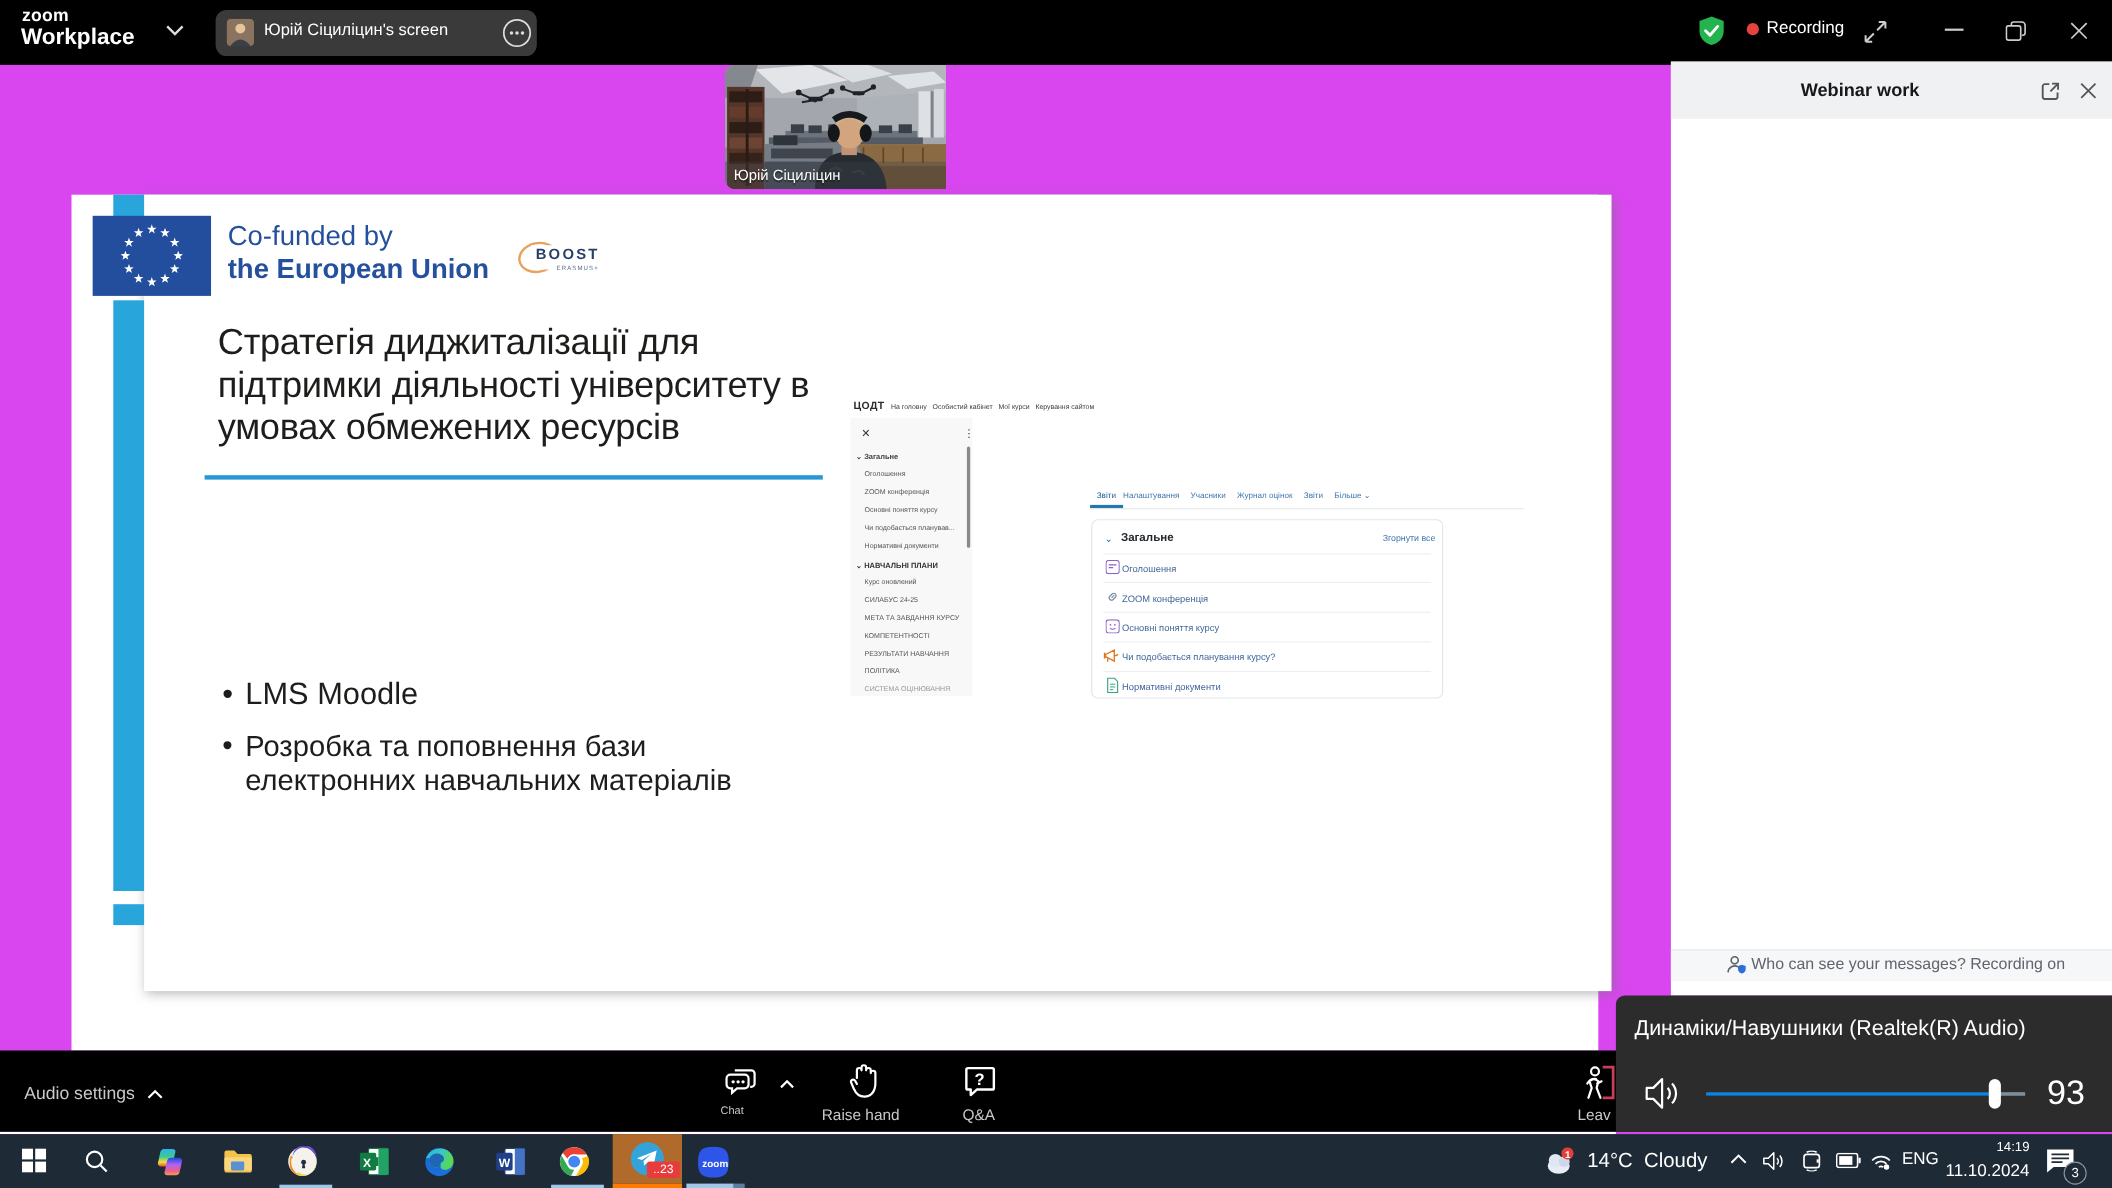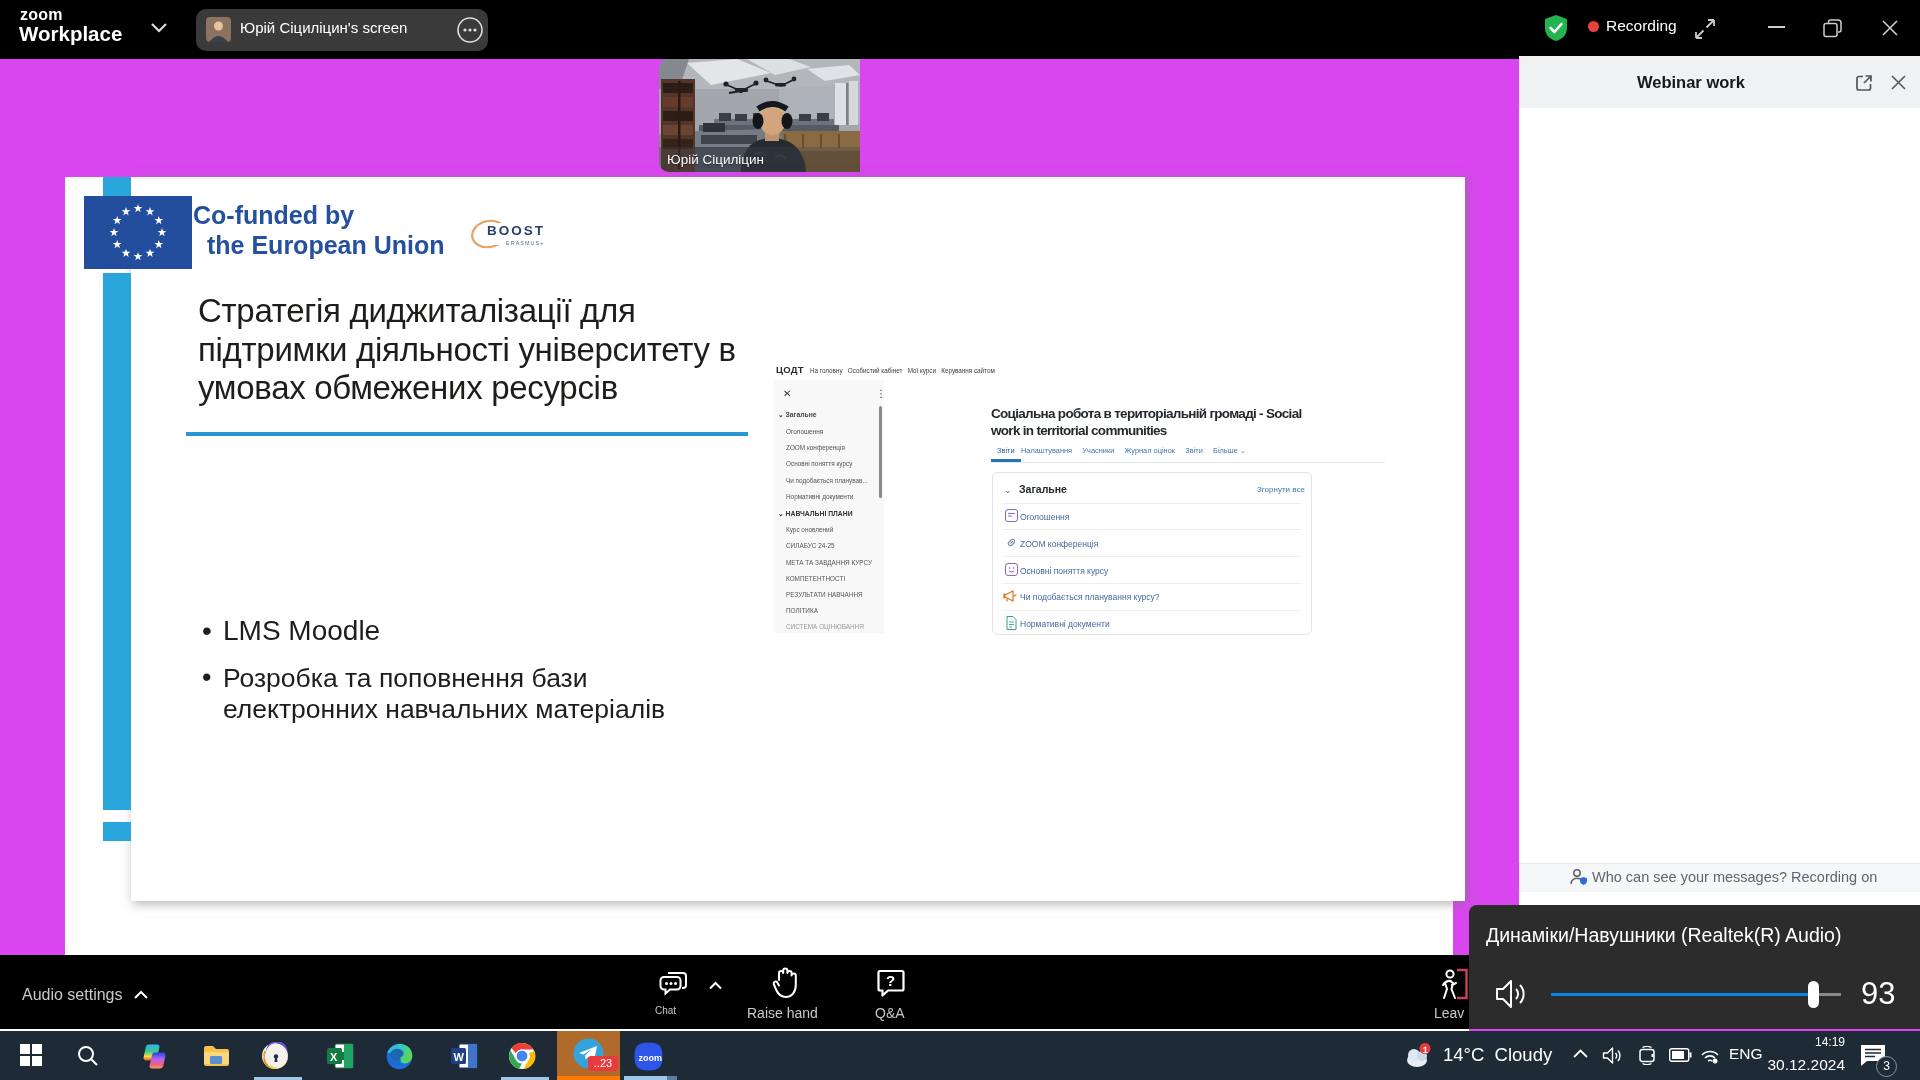--- a/index.html
+++ b/index.html
@@ -144,21 +144,21 @@
       <polygon points="74.78,43.90 75.87,47.01 79.16,47.08 76.53,49.07 77.49,52.22 74.78,50.34 72.08,52.22 73.03,49.07 70.41,47.08 73.70,47.01" fill="#fff"></polygon>
       <polygon points="66.00,52.68 67.08,55.80 70.37,55.86 67.75,57.85 68.70,61.01 66.00,59.12 63.30,61.01 64.25,57.85 61.63,55.86 64.92,55.80" fill="#fff"></polygon>
       <polygon points="54.00,55.90 55.08,59.01 58.37,59.08 55.75,61.07 56.70,64.22 54.00,62.34 51.30,64.22 52.25,61.07 49.63,59.08 52.92,59.01" fill="#fff"></polygon>
       <polygon points="42.00,52.68 43.08,55.80 46.37,55.86 43.75,57.85 44.70,61.01 42.00,59.12 39.30,61.01 40.25,57.85 37.63,55.86 40.92,55.80" fill="#fff"></polygon>
       <polygon points="33.22,43.90 34.30,47.01 37.59,47.08 34.97,49.07 35.92,52.22 33.22,50.34 30.51,52.22 31.47,49.07 28.84,47.08 32.13,47.01" fill="#fff"></polygon>
       <polygon points="30.00,31.90 31.08,35.01 34.37,35.08 31.75,37.07 32.70,40.22 30.00,38.34 27.30,40.22 28.25,37.07 25.63,35.08 28.92,35.01" fill="#fff"></polygon>
       <polygon points="33.22,19.90 34.30,23.01 37.59,23.08 34.97,25.07 35.92,28.22 33.22,26.34 30.51,28.22 31.47,25.07 28.84,23.08 32.13,23.01" fill="#fff"></polygon>
       <polygon points="42.00,11.12 43.08,14.23 46.37,14.29 43.75,16.28 44.70,19.44 42.00,17.56 39.30,19.44 40.25,16.28 37.63,14.29 40.92,14.23" fill="#fff"></polygon>
     </svg>
 
-    <div class="abs" style="left:128px;top:24px;color:#24509e;font-weight:700;font-size:25px;">Co-funded by</div>
+    <div class="abs" style="left:142px;top:24px;color:#24509e;font-weight:400;font-size:25px;">Co-funded by</div>
     <div class="abs" style="left:142px;top:54px;color:#24509e;font-weight:700;font-size:25px;">the European Union</div>
 
     <svg class="abs" style="left:405px;top:42px;" width="85" height="35" viewBox="0 0 85 35">
       <ellipse cx="19" cy="15" rx="17" ry="13" stroke="#e8a25f" stroke-width="2.2" fill="none" transform="rotate(-12 19 15)"></ellipse>
       <rect x="13" y="4" width="72" height="22" fill="#fff"></rect>
       <text x="17" y="16" font-size="13.5" font-weight="700" fill="#2a3f66" letter-spacing="2">BOOST</text>
       <text x="36" y="26" font-size="5.5" fill="#5a6a86" letter-spacing="1">ERASMUS+</text>
     </svg>
 
     <div class="abs" style="left:133px;top:115px;width:580px;color:#1d1d1b;font-size:33px;line-height:38.5px;letter-spacing:-0.3px;">Стратегія диджиталізації для підтримки діяльності університету в умовах обмежених ресурсів</div>
@@ -187,21 +187,20 @@
         <div class="abs" style="left:5px;top:130px;color:#333;font-size:6.8px;font-weight:bold;">⌄ НАВЧАЛЬНІ ПЛАНИ</div>
         <div class="abs" style="left:13px;top:146px;color:#555;font-size:6.4px;">Курс оновлений</div>
         <div class="abs" style="left:13px;top:162px;color:#555;font-size:6.4px;">СИЛАБУС 24-25</div>
         <div class="abs" style="left:13px;top:179px;color:#555;font-size:6.4px;">МЕТА ТА ЗАВДАННЯ КУРСУ</div>
         <div class="abs" style="left:13px;top:195px;color:#555;font-size:6.4px;">КОМПЕТЕНТНОСТІ</div>
         <div class="abs" style="left:13px;top:211px;color:#555;font-size:6.4px;">РЕЗУЛЬТАТИ НАВЧАННЯ</div>
         <div class="abs" style="left:13px;top:227px;color:#555;font-size:6.4px;">ПОЛІТИКА</div>
         <div class="abs" style="left:13px;top:243px;color:#999;font-size:6.4px;">СИСТЕМА ОЦІНЮВАННЯ</div>
       </div>
 
-      <div class="abs" style="left:226px;top:47px;width:335px;color:#24292e;font-size:13.5px;font-weight:bold;line-height:17px;letter-spacing:-0.7px;white-space:normal;">Соціальна робота в територіальній громаді - Social work in territorial communities</div>
       <div class="abs" style="left:232px;top:88px;color:#1c5f93;font-size:7.4px;">Звіти</div>
       <div class="abs" style="left:226px;top:101px;width:30px;height:3px;background:#2476b2;"></div>
       <div class="abs" style="left:256px;top:88px;color:#3e76ad;font-size:7.4px;">Налаштування&nbsp;&nbsp;&nbsp;&nbsp;&nbsp;Учасники&nbsp;&nbsp;&nbsp;&nbsp;&nbsp;Журнал оцінок&nbsp;&nbsp;&nbsp;&nbsp;&nbsp;Звіти&nbsp;&nbsp;&nbsp;&nbsp;&nbsp;Більше ⌄</div>
       <div class="abs" style="left:226px;top:104px;width:394px;height:1px;background:#e4e6e8;"></div>
 
       <div class="abs" style="left:227px;top:114px;width:318px;height:161px;background:#fff;border:1px solid #e2e5e8;border-radius:6px;">
         <div class="abs" style="left:11px;top:12px;color:#2e72b2;font-size:9px;">⌄</div>
         <div class="abs" style="left:26px;top:10px;color:#23282d;font-size:10.5px;font-weight:bold;">Загальне</div>
         <div class="abs" style="left:264px;top:12px;color:#3e76ad;font-size:8px;">Згорнути все</div>
         <div class="abs" style="left:10px;top:30px;width:298px;height:1px;background:#ebedef;"></div>
@@ -446,21 +445,21 @@
       <rect x="0.7" y="0.7" width="19" height="12.6" rx="2" stroke="#fff" stroke-width="1.4" fill="none"></rect>
       <rect x="3" y="3" width="12" height="8" fill="#fff"></rect>
       <rect x="20.5" y="4.5" width="2" height="5" fill="#fff"></rect>
     </svg>
     <svg class="abs" style="left:1699px;top:15px;" width="22" height="18" viewBox="0 0 22 18">
       <path d="M3 9 a11 11 0 0 1 16 0 M6 12 a7 7 0 0 1 10 0 M9 15 a3.5 3.5 0 0 1 4 0" stroke="#fff" stroke-width="1.6" fill="none"></path>
       <circle cx="16" cy="15" r="2.5" fill="#fff"></circle>
     </svg>
     <div class="abs" style="left:1729px;top:14px;color:#fff;font-size:15.5px;">ENG</div>
     <div class="abs" style="left:1775px;top:4px;width:70px;color:#fff;font-size:12px;text-align:right;">14:19</div>
-    <div class="abs" style="left:1765px;top:25px;width:80px;color:#fff;font-size:15.5px;text-align:right;">30.12.2024</div>
+    <div class="abs" style="left:1765px;top:25px;width:80px;color:#fff;font-size:15.5px;text-align:right;">11.10.2024</div>
     <svg class="abs" style="left:1860px;top:13px;" width="26" height="24" viewBox="0 0 26 24">
       <path d="M1 1 h24 v16 h-18 l-6 5 z" fill="#fff"></path>
       <path d="M5 5.5 h16 M5 9 h16 M5 12.5 h10" stroke="#1e2a35" stroke-width="1.6"></path>
     </svg>
     <div class="abs" style="left:1876px;top:25px;width:19px;height:19px;border-radius:50%;background:#1e2a35;border:1.5px solid #8a97a3;color:#fff;font-size:12px;text-align:center;line-height:19px;">3</div>
   </div>
 
 </div>
 
 </body></html>

